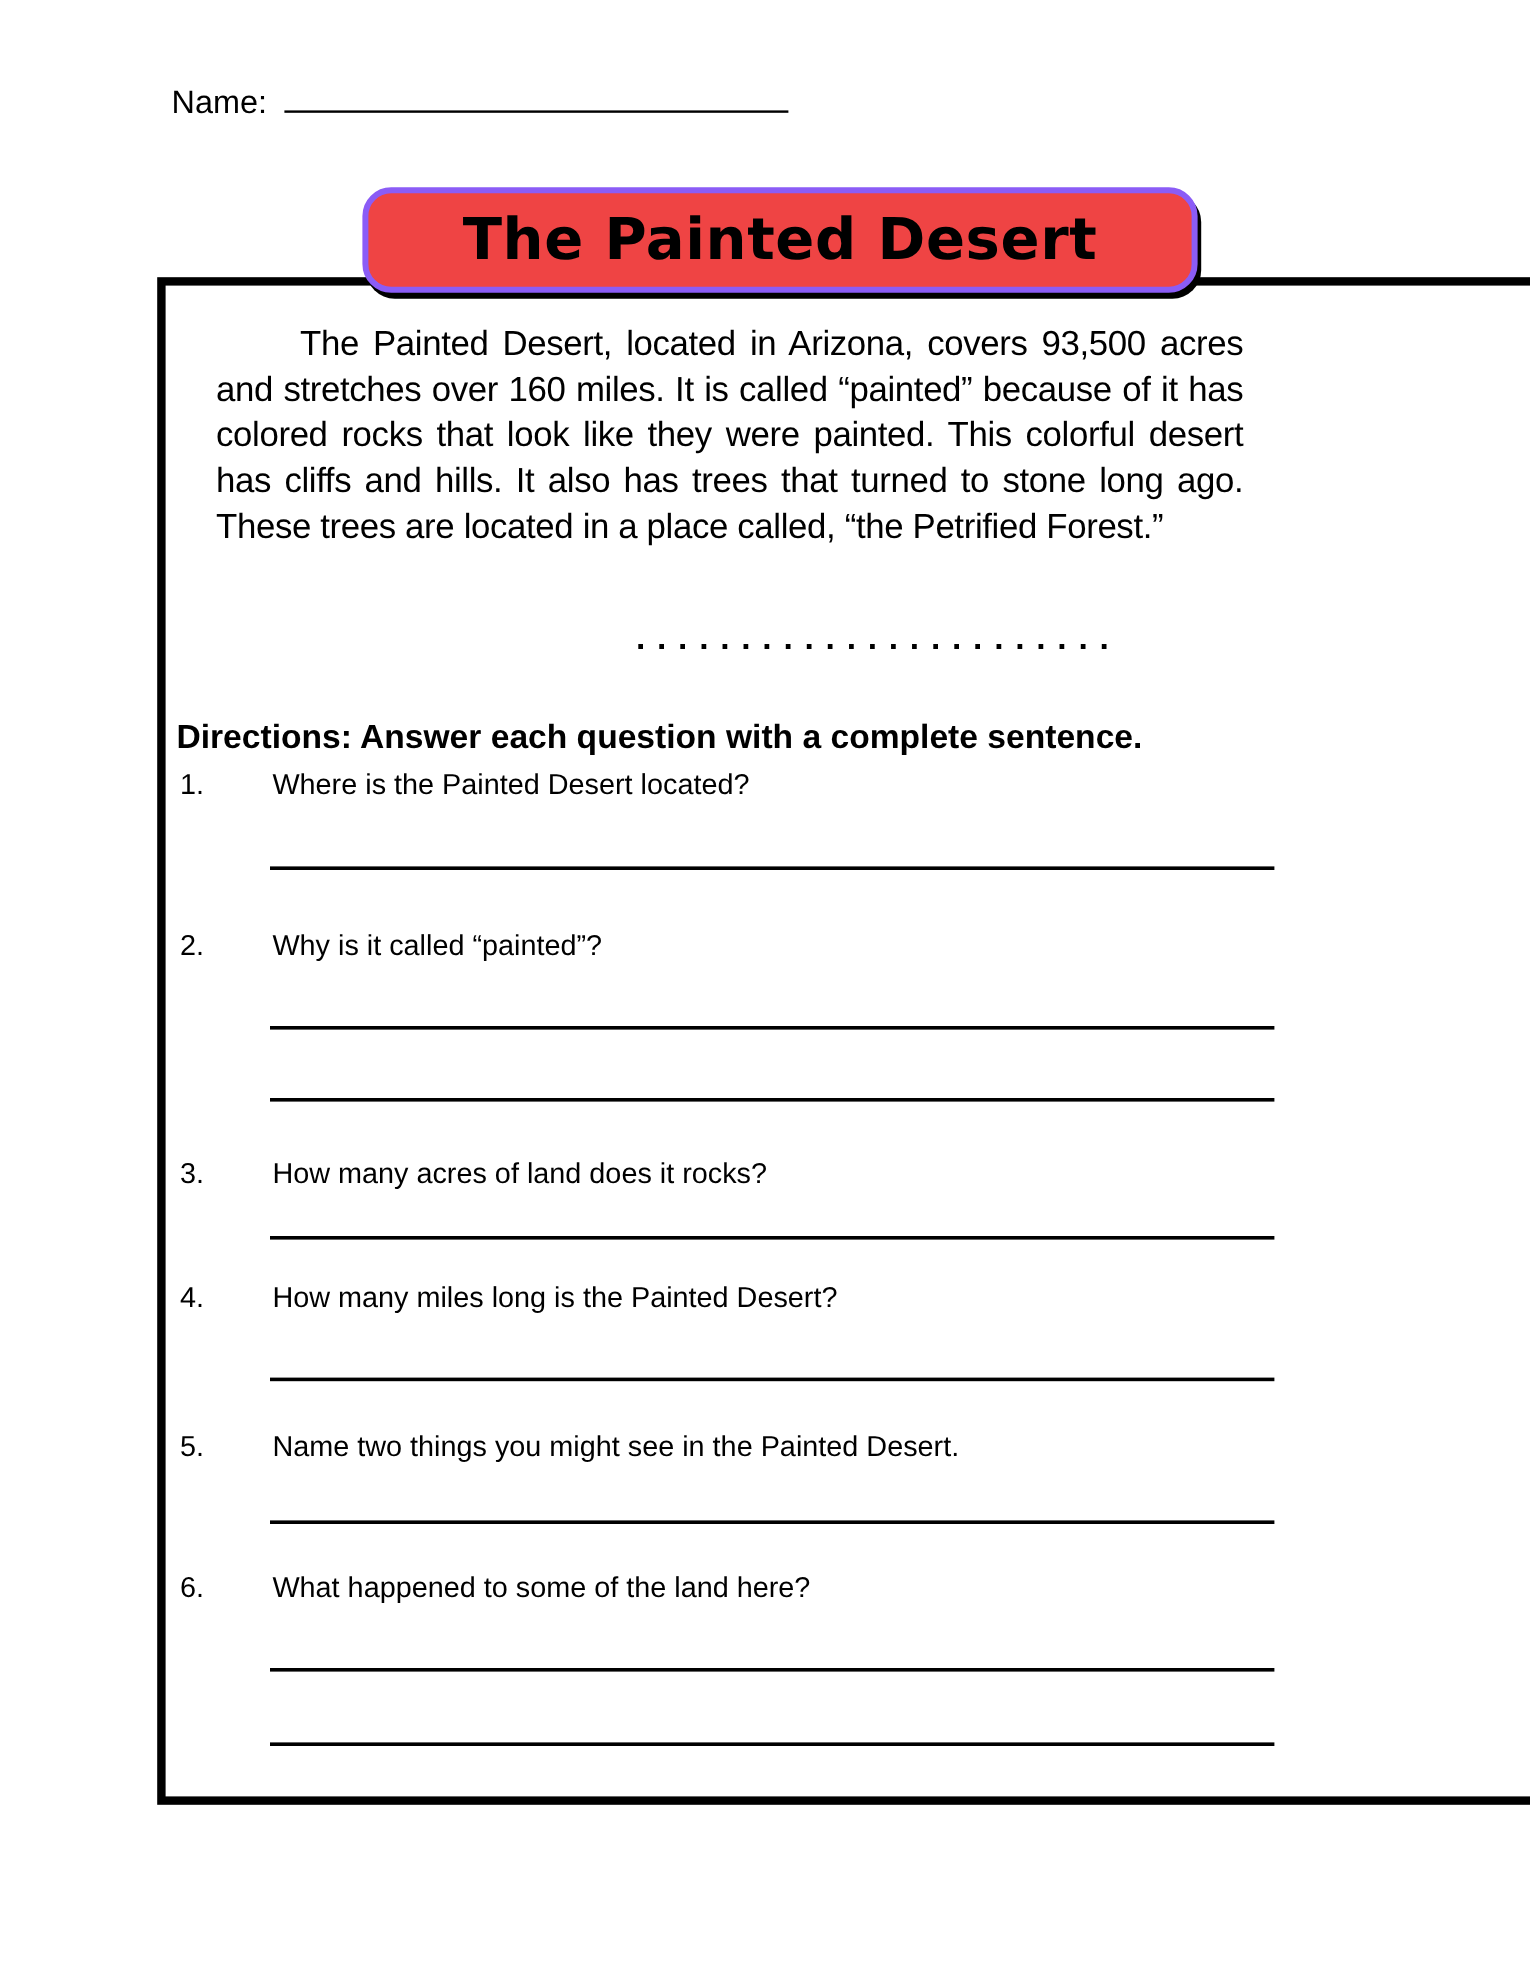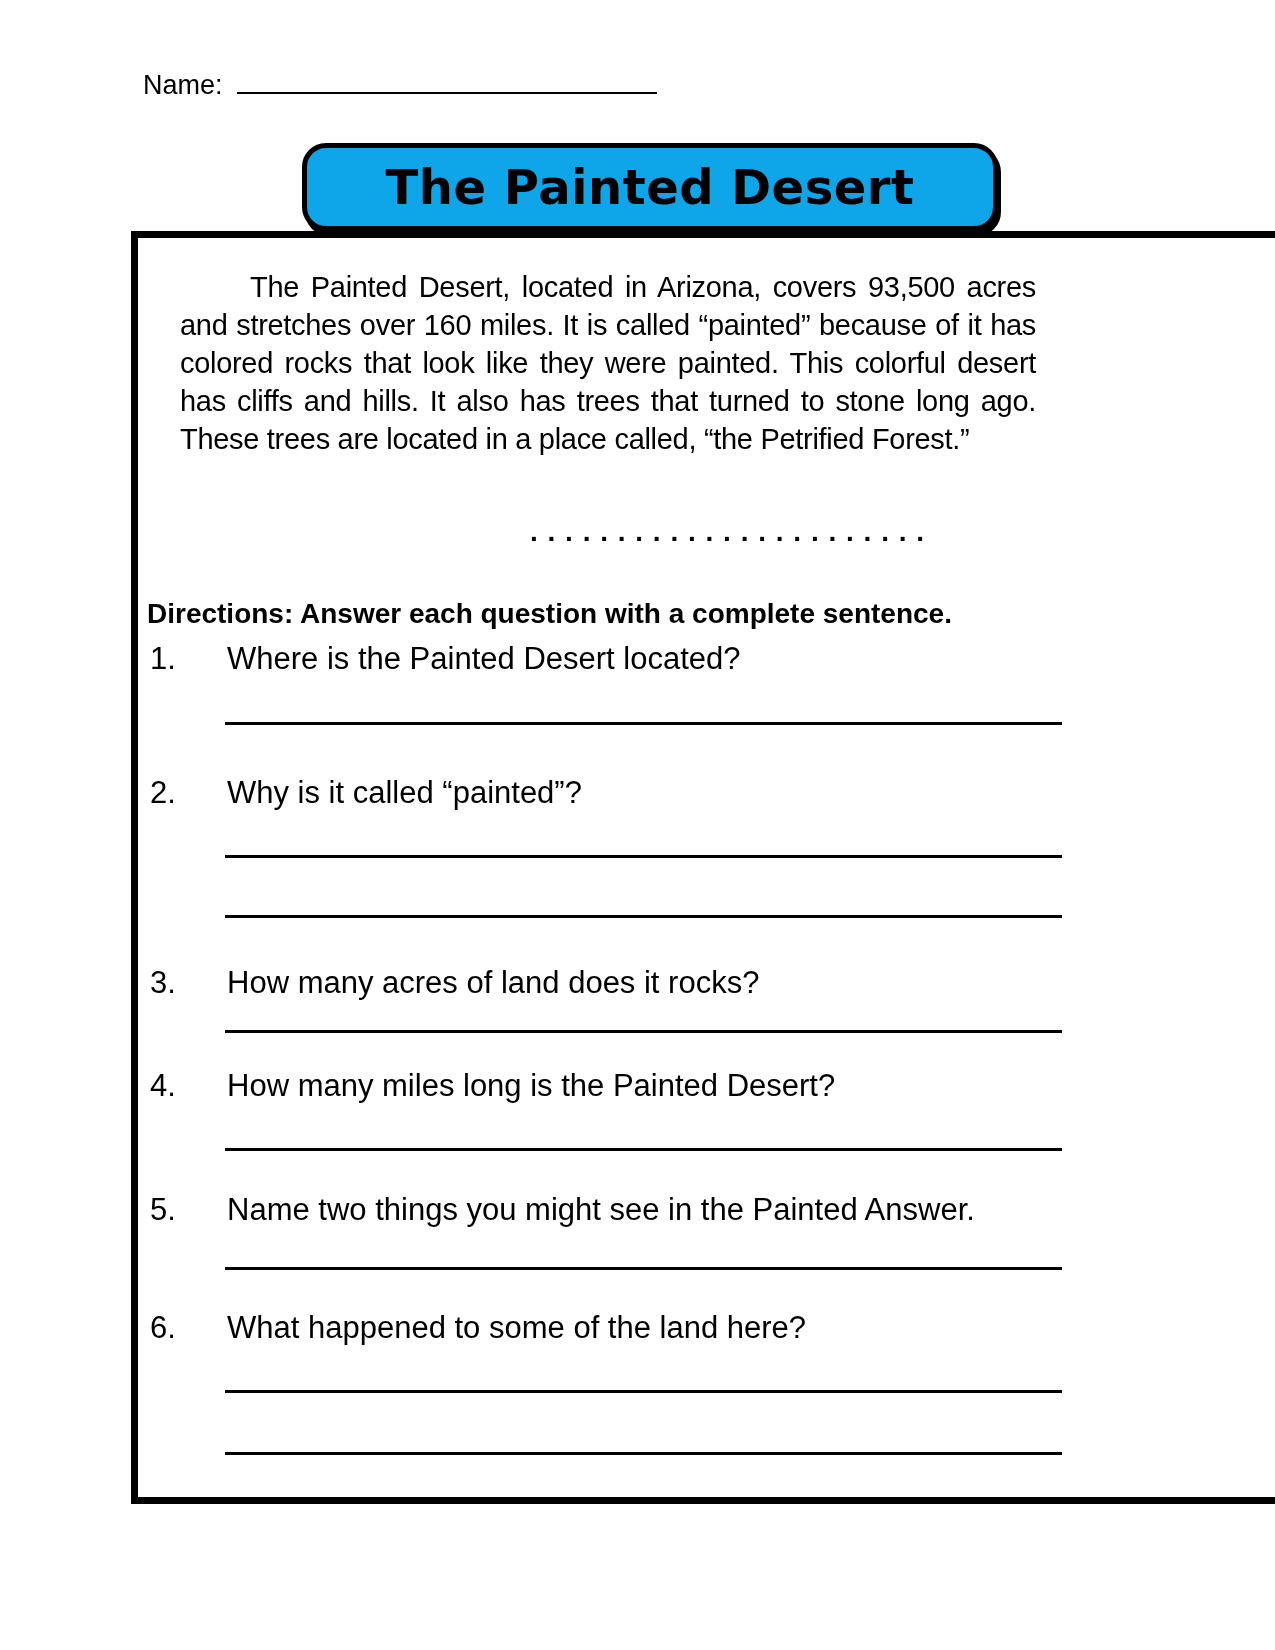--- a/index.html
+++ b/index.html
@@ -23,24 +23,24 @@
   .name-line {
     display:inline-block;
     width:420px; height:30px;
     border-bottom:2.5px solid #000;
     margin-left:14px;
     vertical-align:baseline;
   }
 
   
   .title-box {
-    position:absolute; left:302px; top:143px;
+    position:absolute; left:302px; top:156px;
     width:696px; height:88px;
-    background:#0ea5e9;
-    border:5px solid #000000;
+    background:#ef4444;
+    border:5px solid #8b5cf6;
     border-radius:24px;
     box-shadow:3px 5px 0 #000;
     display:flex; align-items:center; justify-content:center;
     z-index:2;
   }
   .title-text {
     font-family:"DejaVu Sans", sans-serif;
     font-weight:bold;
     font-size:48px;
     letter-spacing:0.5px;
@@ -73,21 +73,21 @@
   }
 
   .directions {
     position:absolute; left:9px; top:360px;
     font-size:28px; font-weight:bold;
     white-space:nowrap;
   }
 
   .q {
     position:absolute; left:12px;
-    font-size:31px;
+    font-size:24px;
     white-space:nowrap;
   }
   .q .num { display:inline-block; width:77px; }
 
   .ans {
     position:absolute; left:87px; width:837px;
     border-top:3px solid #000;
     height:0;
   }
 
@@ -142,21 +142,21 @@
       <span class="num">3.</span><span>How many acres of land does it rocks?</span>
     </div>
     <div class="ans a3"></div>
 
     <div class="q q4">
       <span class="num">4.</span><span>How many miles long is the Painted Desert?</span>
     </div>
     <div class="ans a4"></div>
 
     <div class="q q5">
-      <span class="num">5.</span><span>Name two things you might see in the Painted Answer.</span>
+      <span class="num">5.</span><span>Name two things you might see in the Painted Desert.</span>
     </div>
     <div class="ans a5"></div>
 
     <div class="q q6">
       <span class="num">6.</span><span>What happened to some of the land here?</span>
     </div>
     <div class="ans a6a"></div>
     <div class="ans a6b"></div>
 
   </div>

